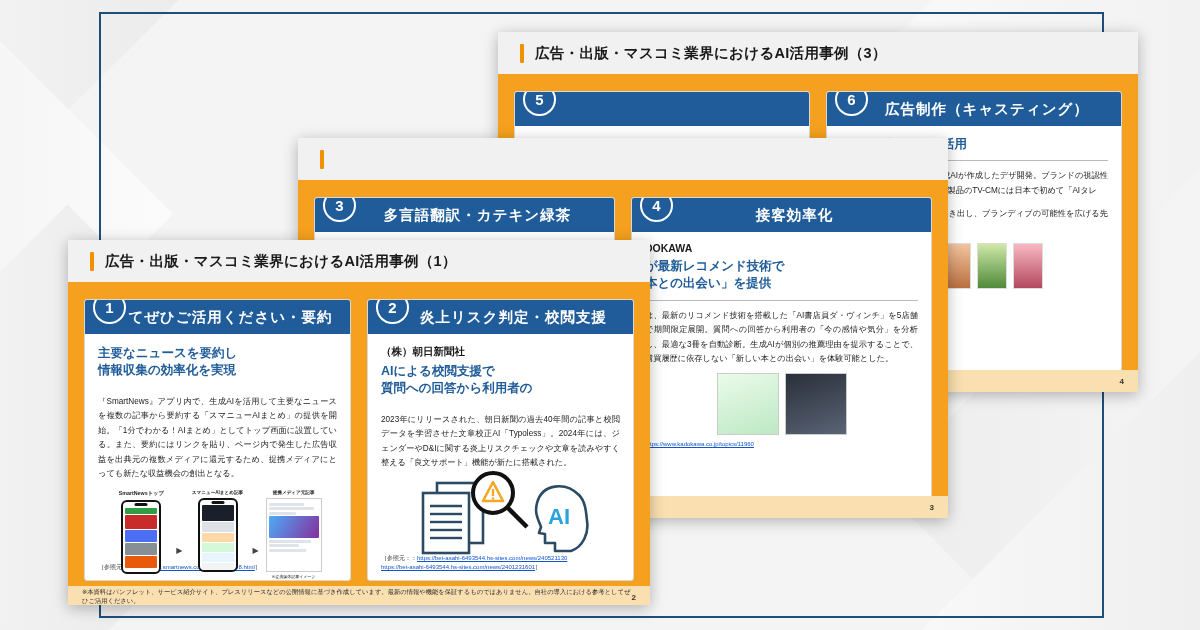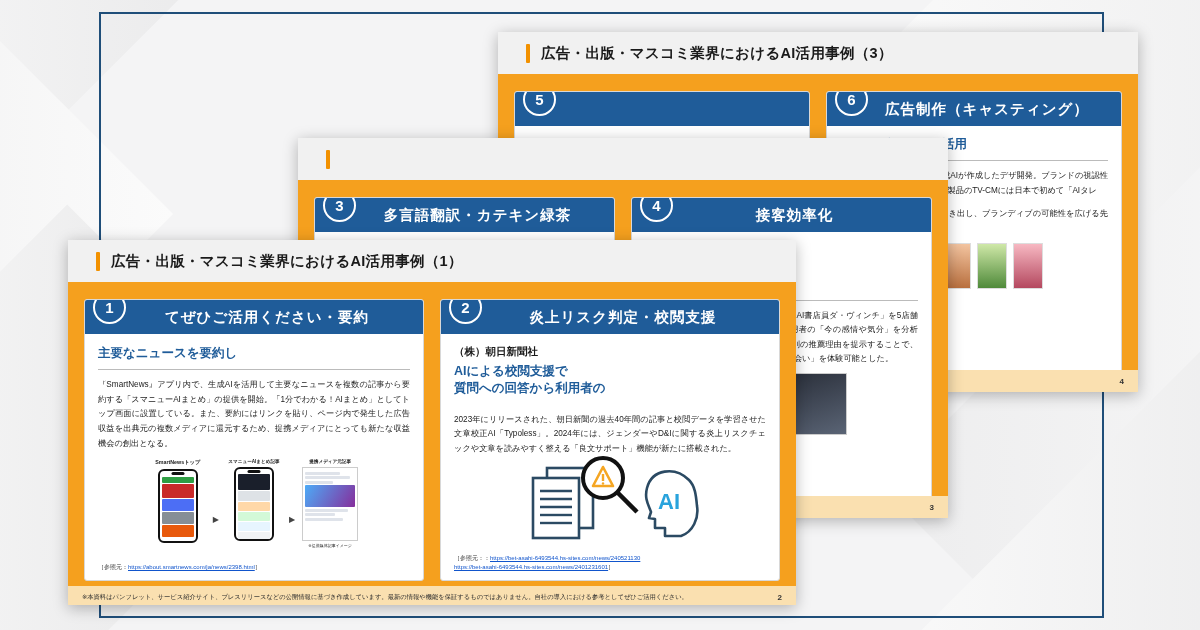--- a/index.html
+++ b/index.html
@@ -32,24 +32,24 @@
   
   .slide {
     position:absolute;
     background:#fff;
     box-shadow:0 3px 14px rgba(0,0,0,.28);
     overflow:hidden;
     z-index:3;
   }
   .slide-3 { left:498px; top:32px;  width:640px; height:360px; z-index:3; }
   .slide-2 { left:298px; top:138px; width:650px; height:380px; z-index:4; }
-  .slide-1 { left:68px;  top:240px; width:728px; height:365px; z-index:5; }
-
-  
-  .slide-head { background:#f1f1f1; padding:12px 0 11px 28px; display:flex; align-items:center; }
+  .slide-1 { left:68px;  top:240px; width:582px; height:365px; z-index:5; }
+
+  
+  .slide-head { background:#f1f1f1; padding:12px 0 11px 22px; display:flex; align-items:center; }
   .slide-head .bar { width:4px; height:19px; background:#f29100; margin-right:11px; border-radius:1px; }
   .slide-head .title { font-size:14.5px; font-weight:bold; color:#1a1a1a; letter-spacing:.3px; }
 
   
   .slide-body { background:#f5a01e; position:relative; }
   .slide-1 .slide-body { height:326px; padding:17px 16px 0 16px; }
   .slide-2 .slide-body { height:338px; padding:17px 16px 0 16px; }
   .slide-3 .slide-body { height:318px; padding:17px 16px 0 16px; }
 
   .cards { display:flex; gap:16px; height:100%; }
@@ -215,20 +215,21 @@
   <div class="slide-body">
     <div class="cards" style="height:282px">
 
       <div class="card">
         <div class="card-head">
           <div class="num">1</div>
           <div class="ctitle">てぜひご活用ください・要約</div>
         </div>
         <div class="card-inner">
           <div class="headline">主要なニュースを要約し</div>
+          <div class="headline">情報収集の効率化を実現</div>
           <div class="rule"></div>
           <div class="bodytext">『SmartNews』アプリ内で、生成AIを活用して主要なニュースを複数の記事から要約する「スマニューAIまとめ」の提供を開始。「1分でわかる！AIまとめ」としてトップ画面に設置している。また、要約にはリンクを貼り、ページ内で発生した広告収益を出典元の複数メディアに還元するため、提携メディアにとっても新たな収益機会の創出となる。</div>
 
           <div class="thumbs">
             <div class="thumb-col">
               <div class="thumb-cap">SmartNewsトップ</div>
               <div class="phone">
                 <div class="notch"></div>
                 <div class="ph-row" style="background:#2f9e44;margin-top:6px"></div>
                 <div class="ph-row" style="background:#c92a2a;height:14px"></div>

